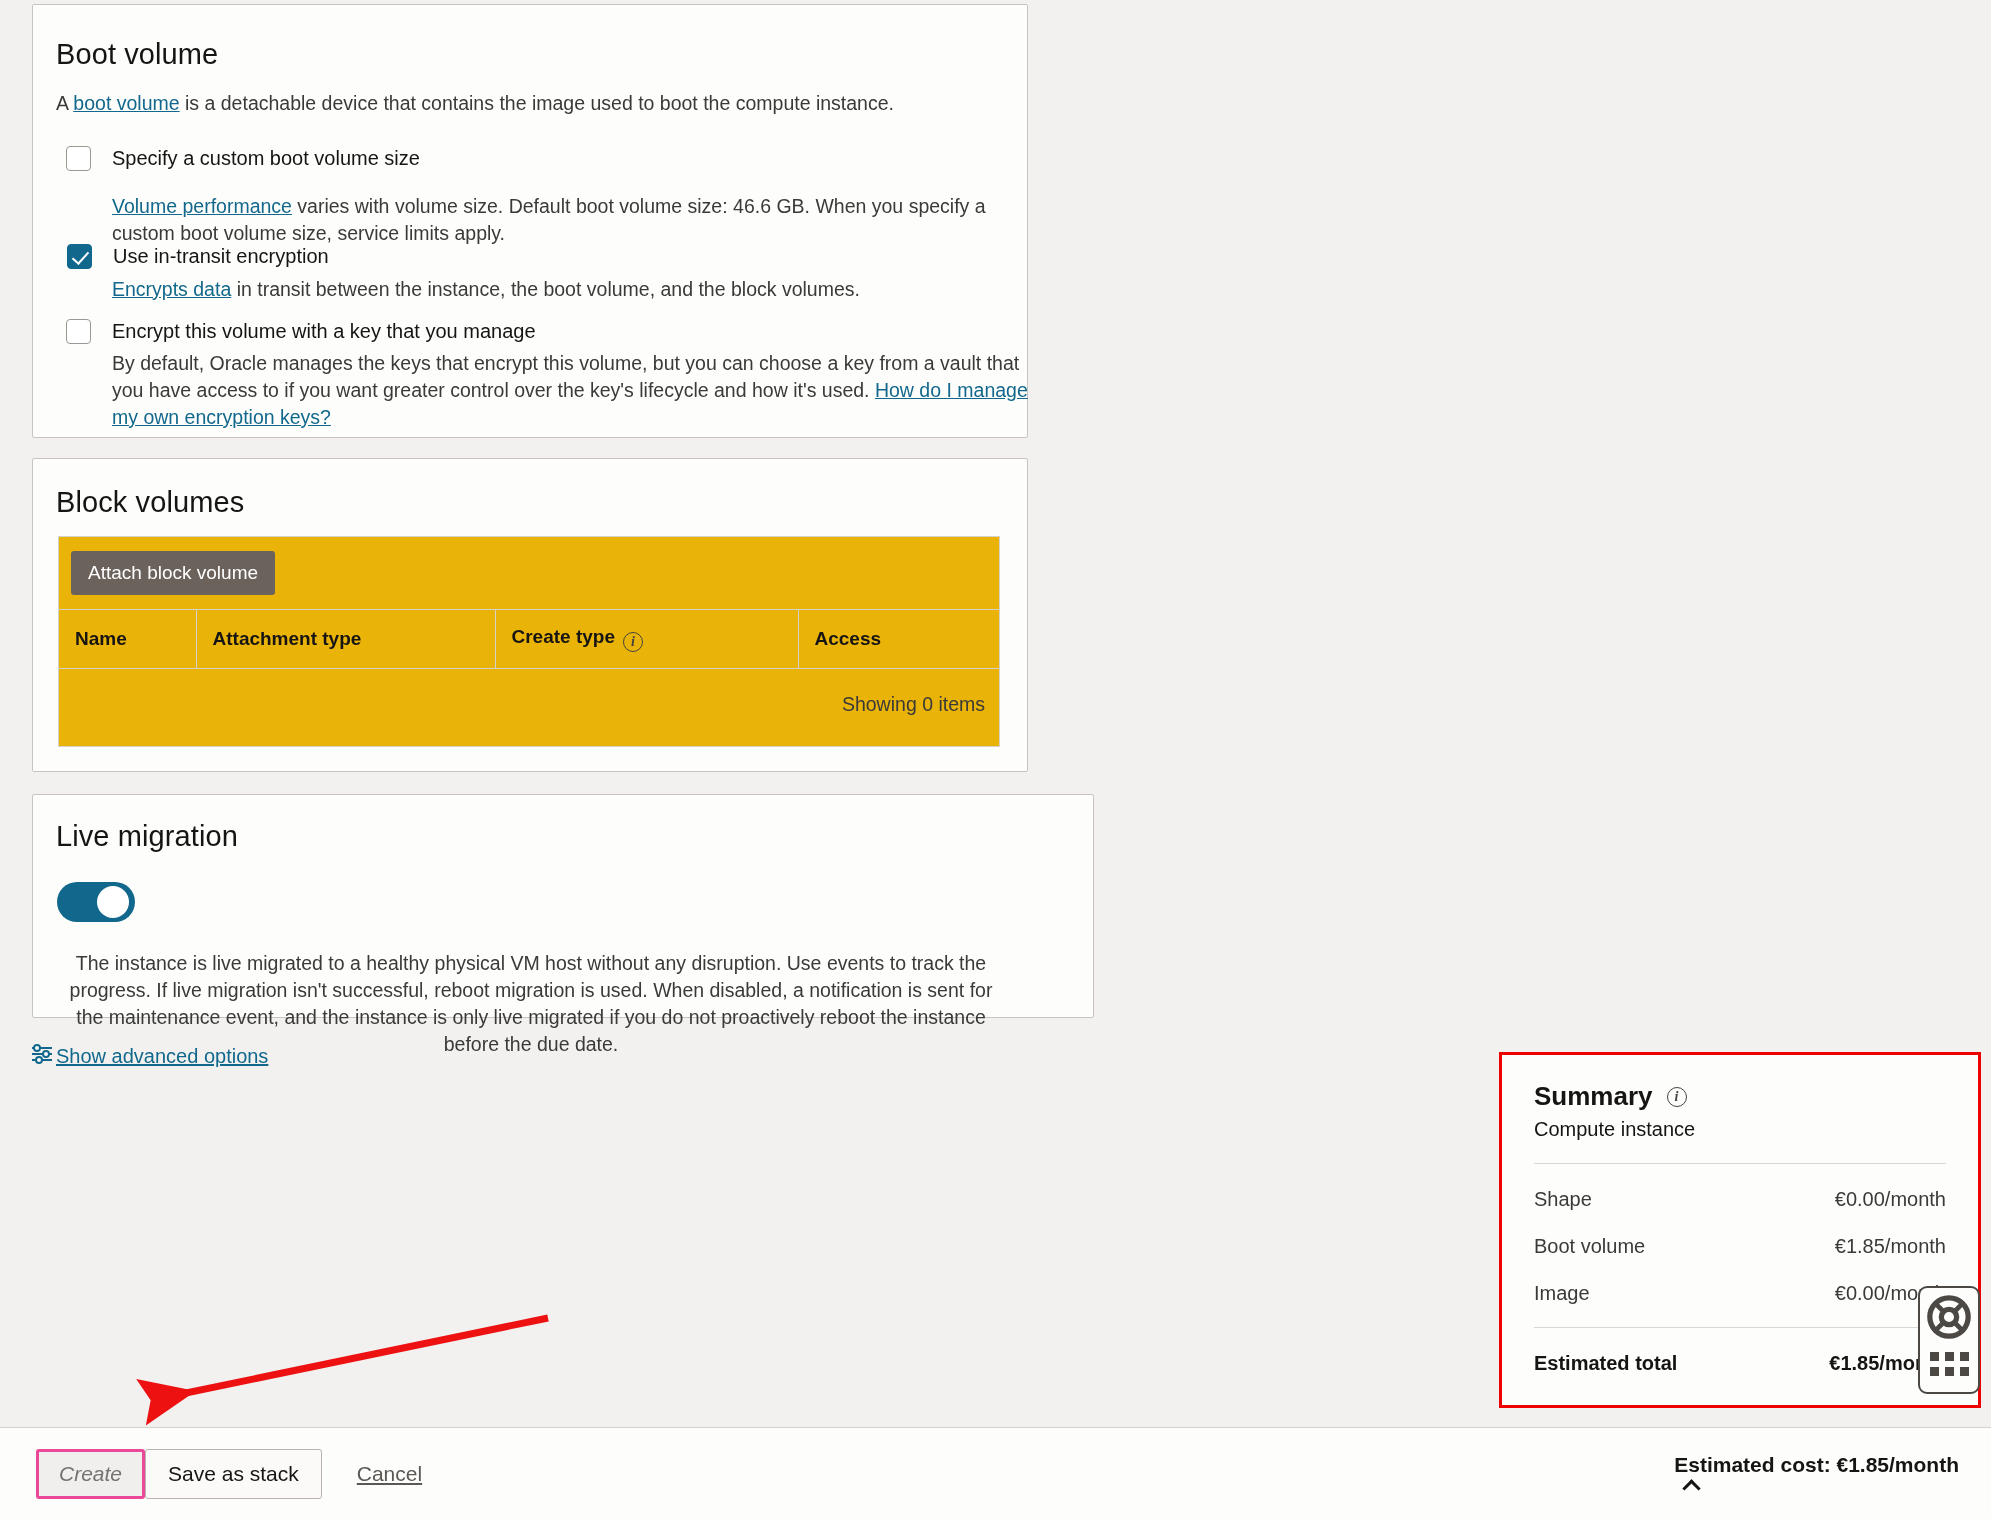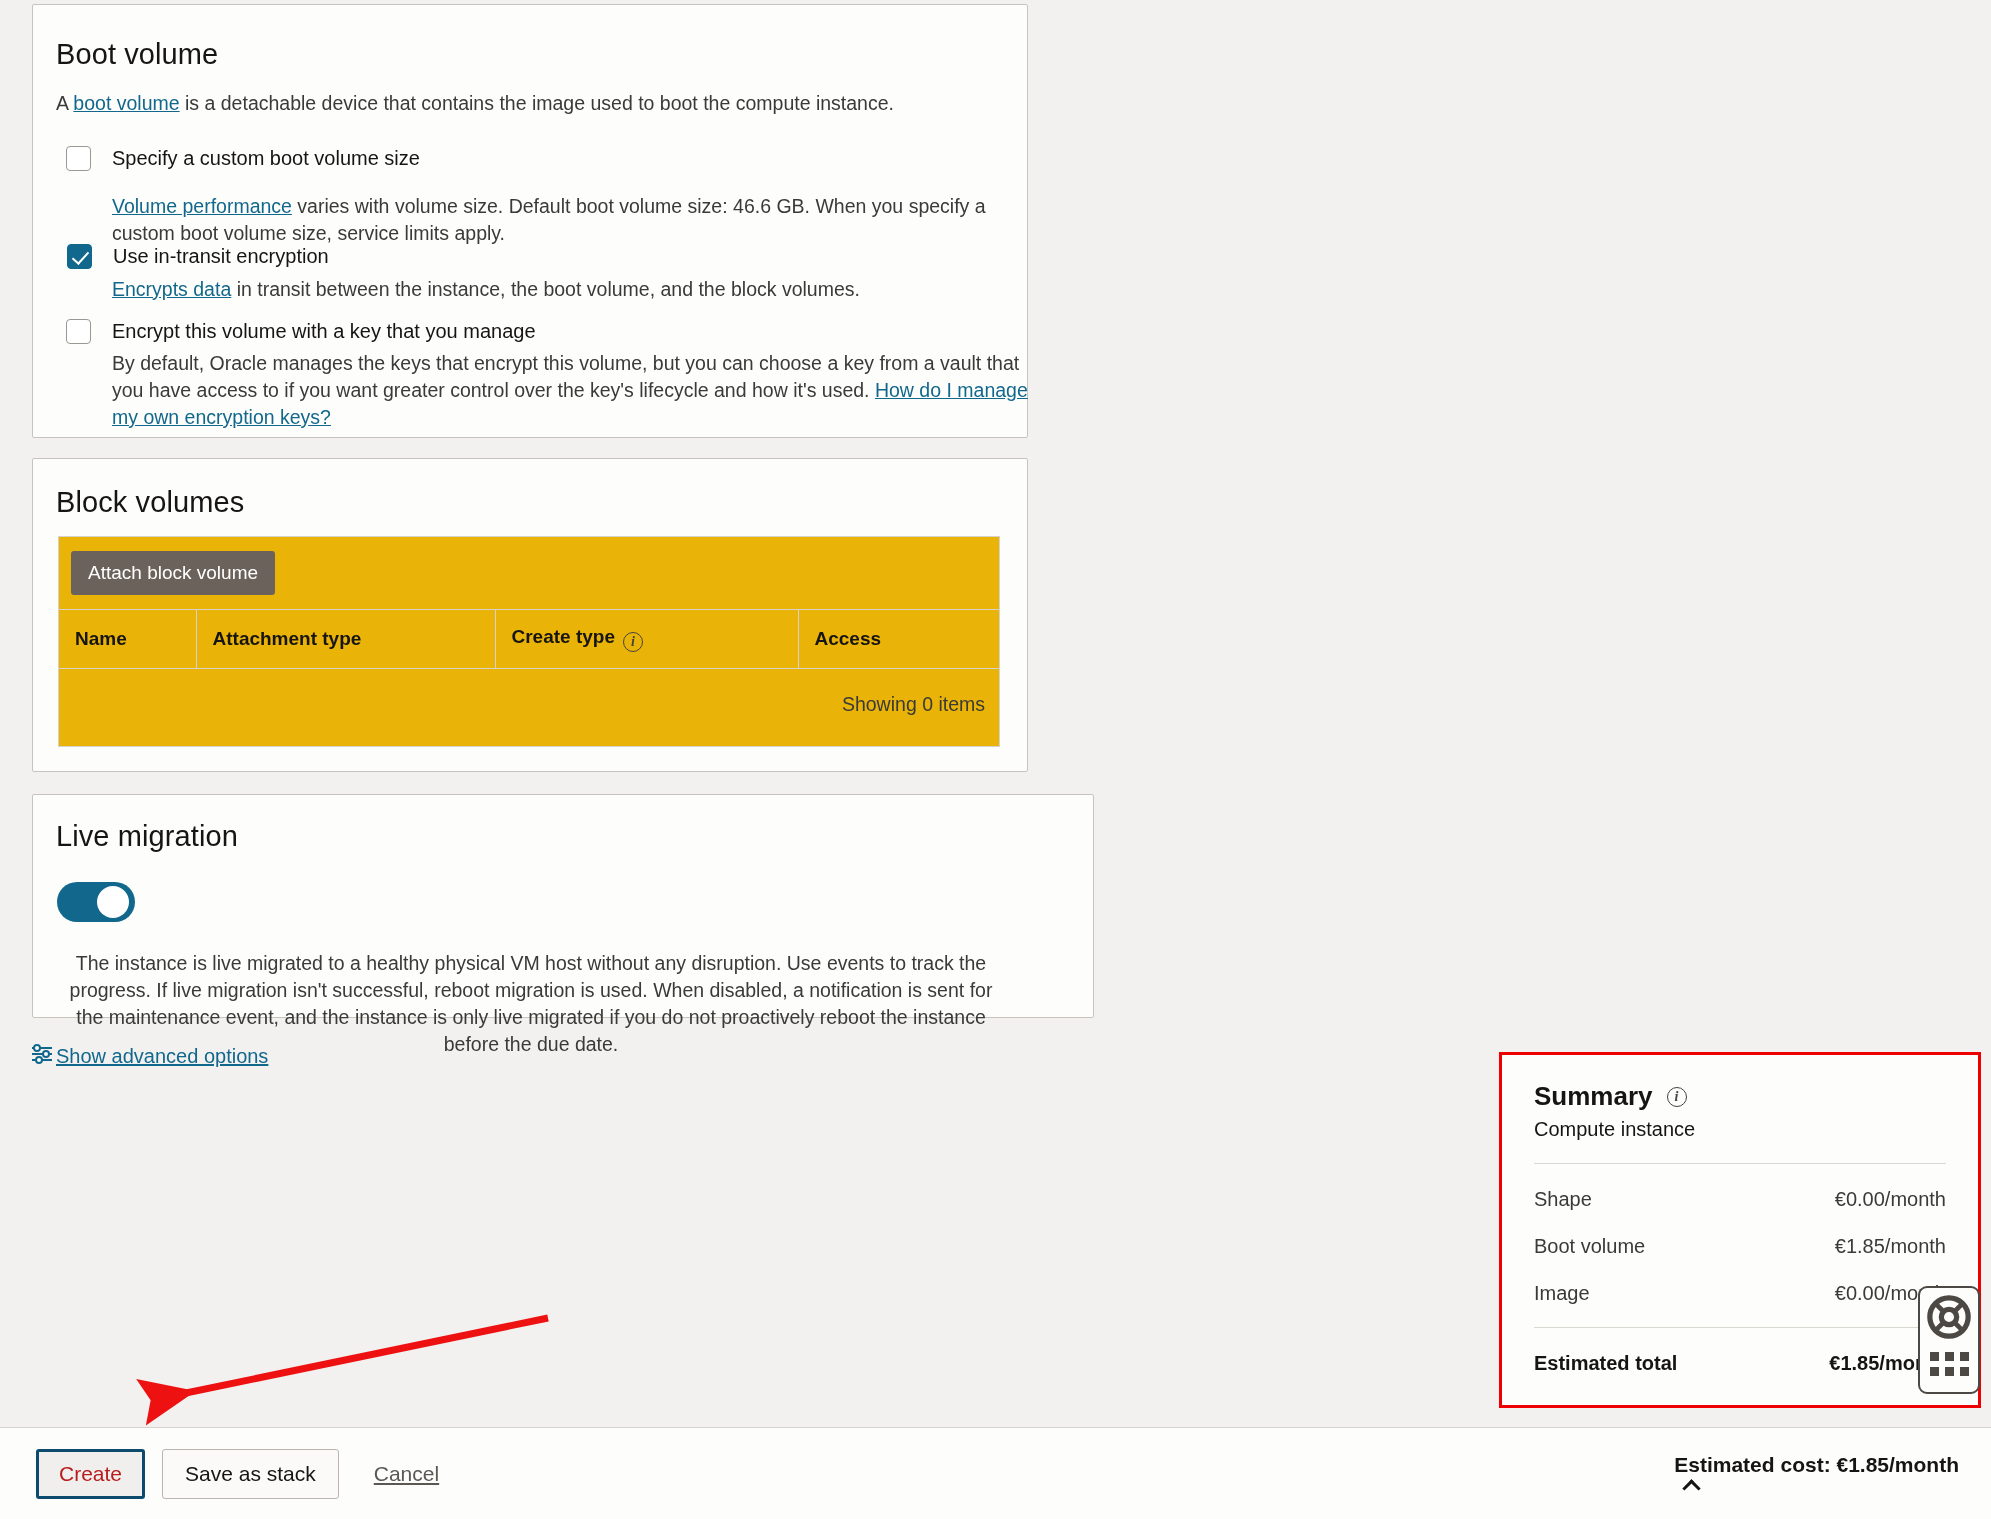--- a/index.html
+++ b/index.html
@@ -241,24 +241,25 @@
   }
   .btn {
     font-family: inherit;
     font-size: 21px;
     border-radius: 3px;
     background: #f1efed;
     cursor: pointer;
     padding: 12px 22px;
   }
   .btn-create {
-    color: #b91c1c;
-    border: 3px solid #0c4a6e;
+    color: #737373;
+    border: 3px solid #ec4899;
     background: #f1efed;
     padding: 10px 20px;
+    font-style: italic;
   }
   .btn-stack {
     color: #161513;
     border: 1px solid #b9b4ad;
     background: #fbfaf8;
   }
   .link-cancel {
     font-size: 21px;
     color: #5b5854;
     text-decoration: underline;
@@ -433,21 +434,21 @@
         <i></i>
         <i></i>
         <i></i>
         <i></i>
         <i></i>
     </span>
   </div>
 
   <div class="footer">
     <button class="btn btn-create" style="margin-left:36px;">Create</button>
-    <button class="btn btn-stack" style="margin-left:17px;">Save as stack</button>
+    <button class="btn btn-stack" style="">Save as stack</button>
     <a class="link-cancel" style="margin-left:35px;">Cancel</a>
     <div class="cost">
       <span>Estimated cost: €1.85/month</span>
       <span class="chev-up"></span>
     </div>
   </div>
 
   <svg class="arrow-layer" viewBox="0 0 1991 1519">
     <defs>
       <marker id="ah" markerWidth="8" markerHeight="8" refX="6.4" refY="4" orient="auto" markerUnits="strokeWidth">

